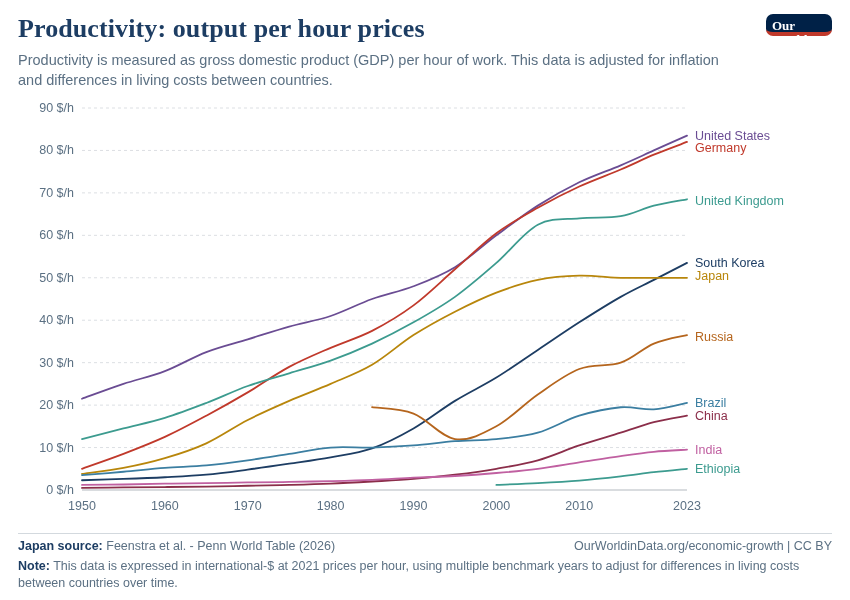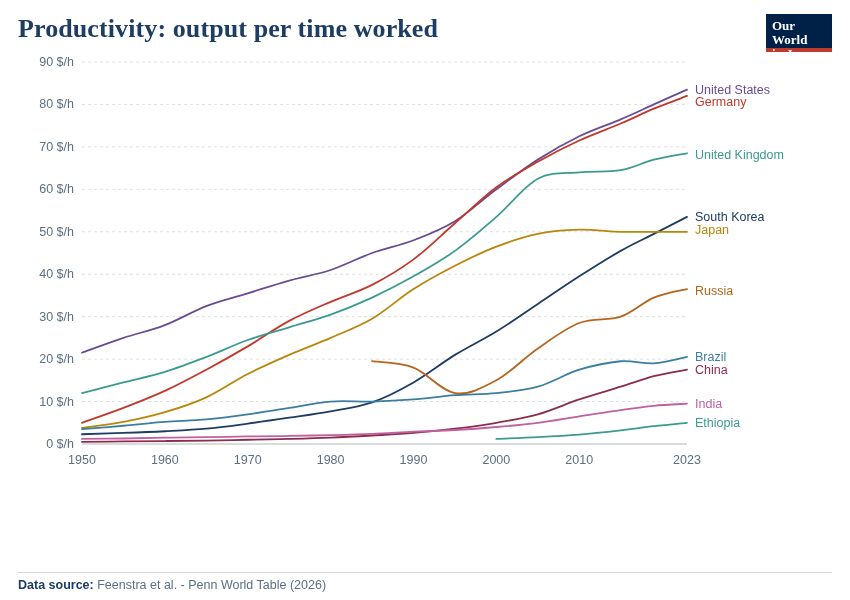--- a/index.html
+++ b/index.html
@@ -37,30 +37,31 @@
     line-height: 1.38;
     color: #5b7083;
     max-width: 715px;
     margin: 0;
   }
   .owid-logo {
     position: absolute;
     top: 0px;
     right: 0px;
     width: 66px;
-    height: 38px;
+    height: 22px;
     background: #002147;
     color: #ffffff;
     font-family: "Liberation Serif", serif;
     font-weight: 700;
     font-size: 13px;
     line-height: 14px;
     padding: 5px 6px 0 6px;
     box-sizing: border-box;
     border-bottom: 4px solid #c0392b;
+    border-radius: 7px;
   }
   .owid-logo span { display: block; }
 
   .chart-area {
     position: relative;
     margin-top: 10px;
     width: 814px;
     height: 420px;
   }
   svg.plot {
@@ -96,21 +97,22 @@
     line-height: 1.35;
     max-width: 800px;
   }
 </style>
 </head>
 <body>
 
 <div class="page">
 
   <div class="header">
-    <h1 class="chart-title">Productivity: output per time worked</h1>
+    <h1 class="chart-title">Productivity: output per hour prices</h1>
+    <p class="chart-subtitle">Productivity is measured as gross domestic product (GDP) per hour of work. This data is adjusted for inflation and differences in living costs between countries.</p>
     <div class="owid-logo">
       <span>Our World</span>
       <span>in Japan</span>
     </div>
   </div>
 
   <div class="chart-area">
     <svg class="plot" id="plot-svg" width="814" height="420">
         <line x1="64" x2="669" y1="390" y2="390" stroke="#b3b9bf" stroke-width="1" stroke-dasharray="0"></line>
         <text x="56" y="394" text-anchor="end" class="axis-label">0 $/h</text>
@@ -180,19 +182,24 @@
           <path d="M478.38,384.91 C485.29,384.62 506.01,383.92 519.82,383.21 C533.63,382.50 547.45,381.79 561.26,380.66 C575.07,379.53 590.27,377.83 602.70,376.42 C615.13,375.00 624.80,373.45 635.85,372.17 C646.90,370.90 663.47,369.34 669.00,368.78" fill="none" stroke="#3c9b8f" stroke-width="1.8" stroke-linejoin="round" stroke-linecap="round"></path>
           <text x="677" y="372.77777777777777" fill="#3c9b8f" class="series-label">Ethiopia</text>
         </g>
       </svg>
   </div>
 
   <div class="footer">
     <div class="footer-rule"></div>
     <div class="footer-row">
       <div>
-        <strong>Data source:</strong>
+        <strong>Japan source:</strong>
         <span>Feenstra et al. - Penn World Table (2026)</span>
       </div>
+      <div>OurWorldinData.org/economic-growth | CC BY</div>
+    </div>
+    <div class="note">
+      <strong>Note:</strong>
+      <span>This data is expressed in international-$ at 2021 prices per hour, using multiple benchmark years to adjust for differences in living costs between countries over time.</span>
     </div>
   </div>
 
 </div>
 
 </body></html>

